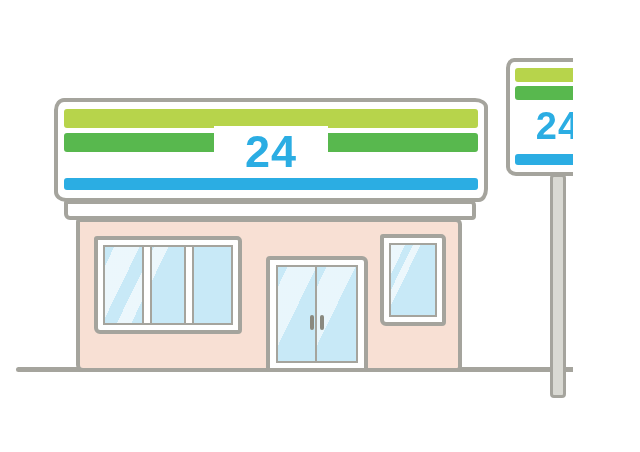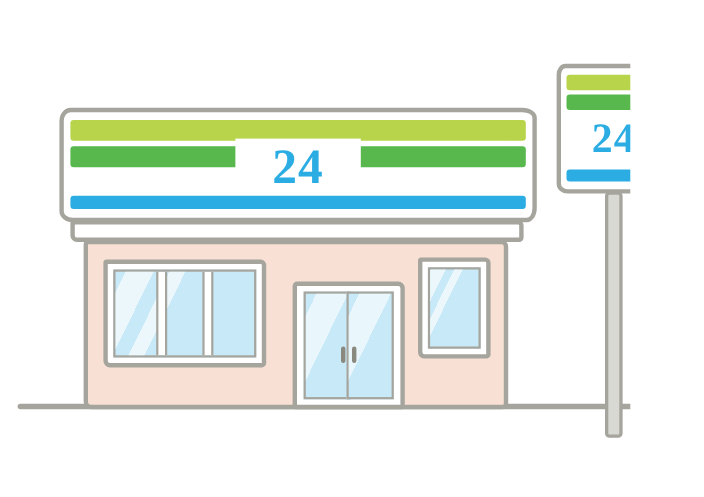--- a/index.html
+++ b/index.html
@@ -1,16 +1,16 @@
 <!DOCTYPE html>
 <html style="--background: #ffffff; --stripe-light-green: #b7d44b; --stripe-green: #58b84e; --stripe-blue: #2bade3; --numeral-blue: #2bade3; --wall: #f8e0d4; --glass: #c8e9f7; --outline: #a5a49d; --pole: #d9d9d3; --door-handle: #8a897f;"><head>
 <meta charset="utf-8">
 <style>
   html,body{margin:0;padding:0;background:#ffffff;}
-  .scene{position:relative;width:573px;height:452px;background:var(--background,#ffffff);overflow:hidden;font-family:Liberation Serif, serif;}
+  .scene{position:relative;width:573px;height:452px;background:var(--background,#ffffff);overflow:hidden;font-family:Liberation Sans, sans-serif;}
   .abs{position:absolute;box-sizing:border-box;}
   .outline{border:4px solid var(--outline,#a5a49d);}
 
   .ground-line{left:16px;top:367px;width:606px;height:5px;background:var(--outline,#a5a49d);border-radius:3px;z-index:0;}
 
   .store-sign{left:54px;top:98px;width:434px;height:104px;background:#fff;border-radius:10px 13px 9px 12px / 12px 9px 13px 10px;z-index:3;}
   .stripe{position:absolute;left:6px;right:6px;border-radius:3px;}
   .fill-lg{background:var(--stripe-light-green,#b7d44b);}
   .fill-g{background:var(--stripe-green,#58b84e);}
   .fill-b{background:var(--stripe-blue,#2bade3);}

